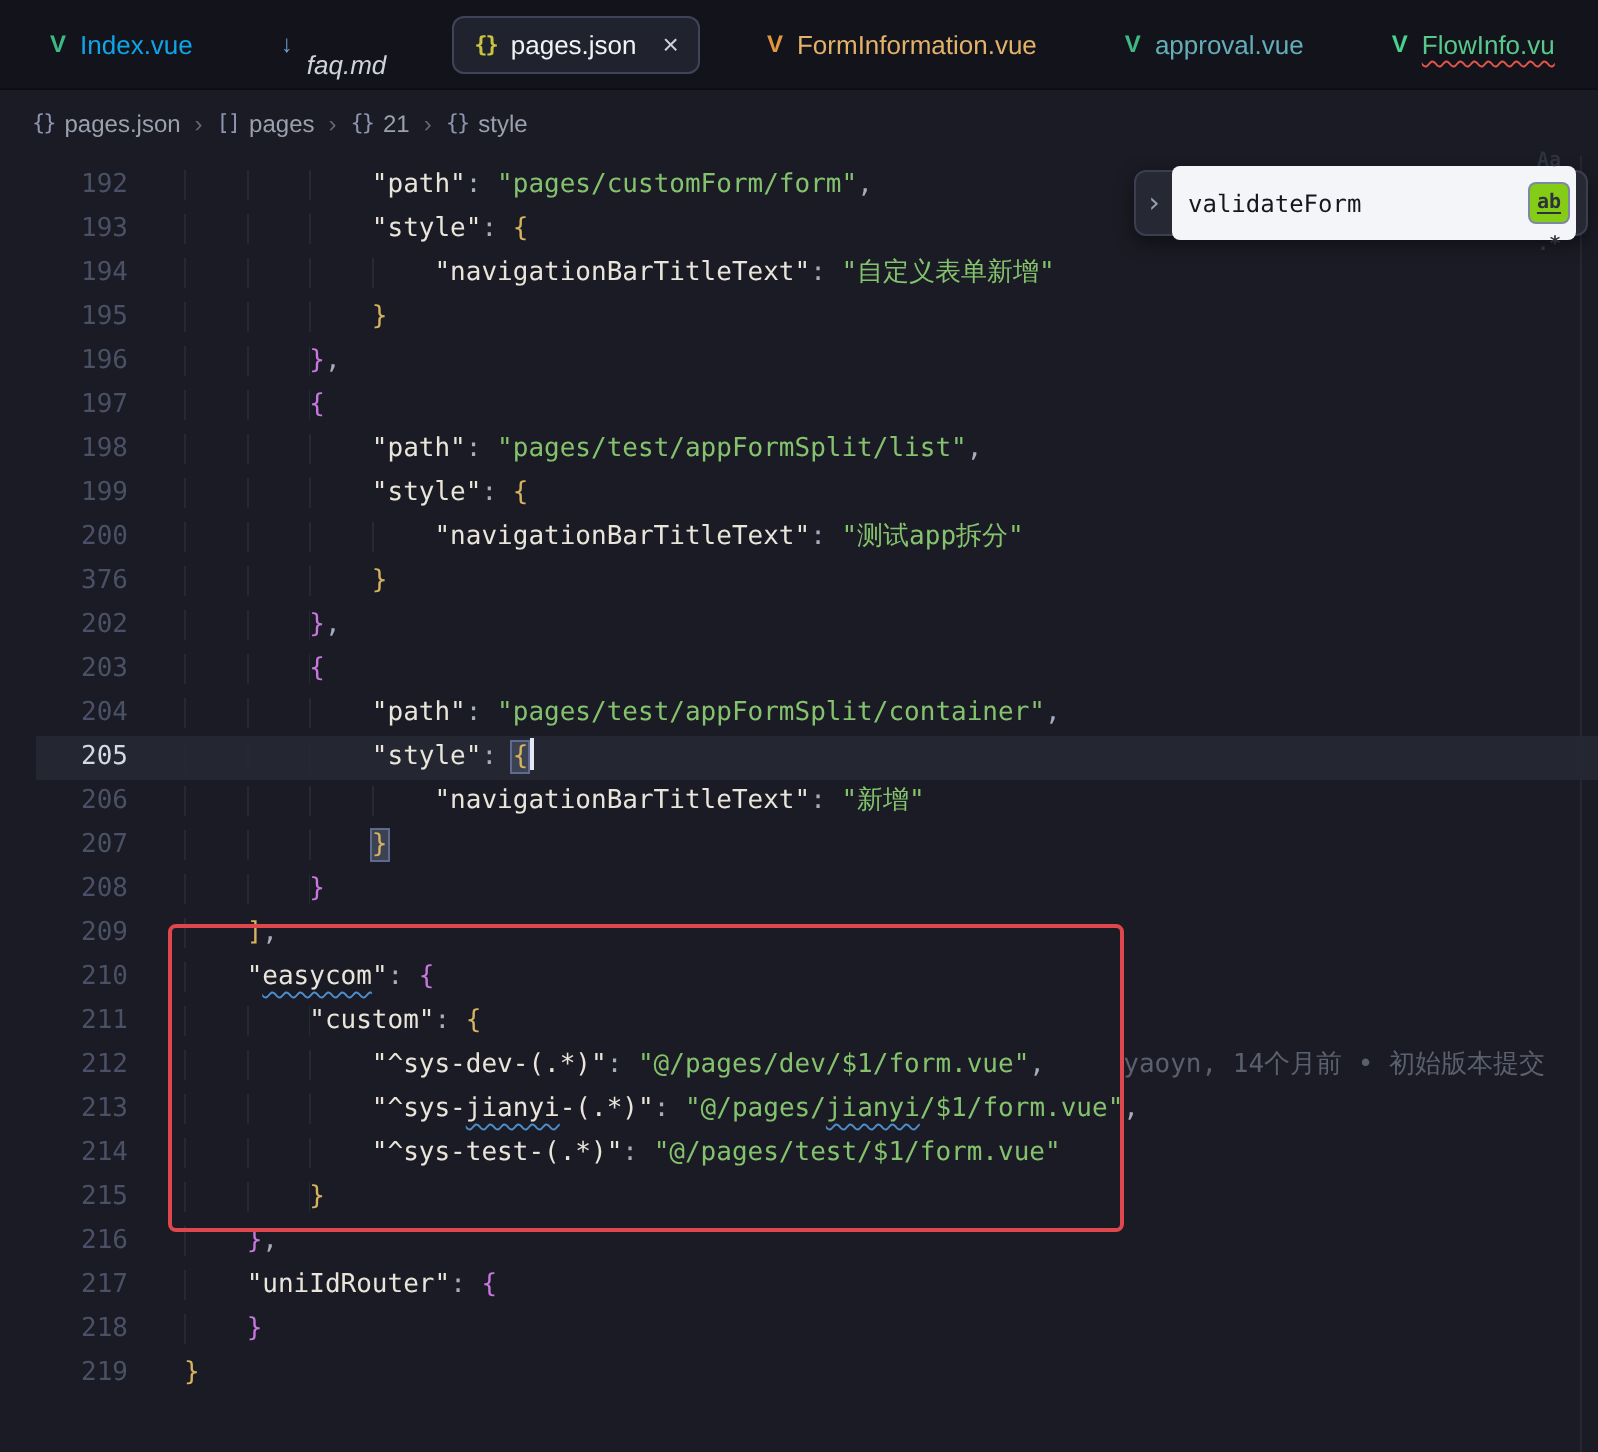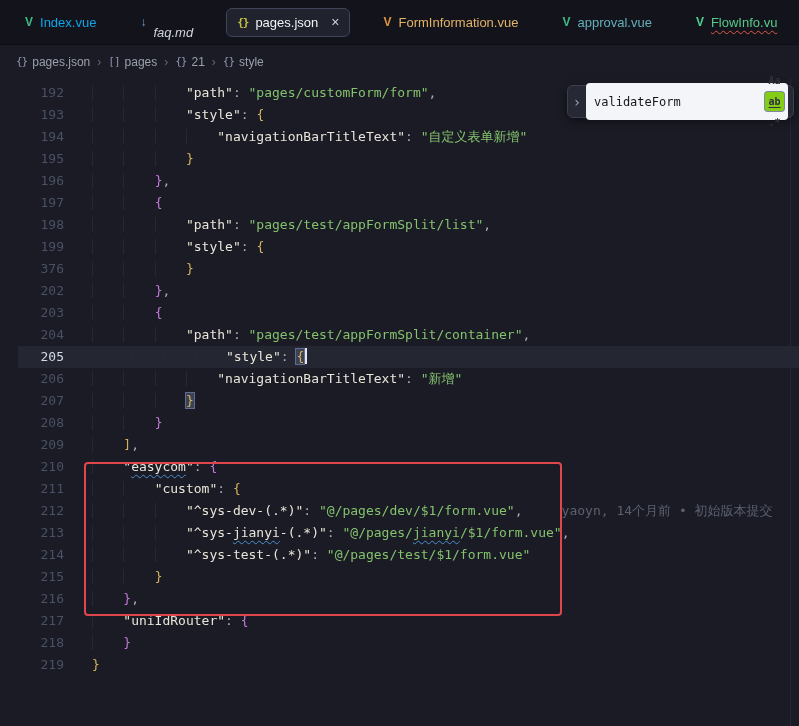--- a/index.html
+++ b/index.html
@@ -35,21 +35,21 @@
   .bc-item { display:inline-flex; align-items:center; gap:5px; }
   .bc-icon { color:#8d94b0; font-family:"DejaVu Sans Mono", monospace; font-size:11px; letter-spacing:-1px; }
   .bc-sep { color:#626879; margin:0 7px; }
 
   
   .editor {
     position:relative; height:648px; padding-top:4px;
     font-family:"DejaVu Sans Mono","DejaVu Sans", monospace; font-size:13px;
   }
   .line { display:flex; height:22px; line-height:22px; white-space:pre;margin-left:18px; }
-  .line.active { background:rgba(128,140,175,0.10);gap:40px; }
+  .line.active { background:rgba(128,140,175,0.10); }
   .gutter { width:46px; flex:none; text-align:right; color:#4a5166; }
   .line.active .gutter { color:#d4d9e6; }
   .code { margin-left:28px; }
   .tok { white-space:pre; }
   .tok.ws  { background-image:repeating-linear-gradient(90deg,#262836 0,#262836 1px,transparent 1px,transparent 4ch); }
   .tok.key { color:#e9e5da; }
   .tok.str { color:#84c26d; }
   .tok.pun { color:#a7adbd; }
   .tok.b1  { color:#d6b35f; }
   .tok.b2  { color:#c678dd; }
@@ -147,20 +147,21 @@
 <div class="editor">
   <div>
       <div class="line"><span class="gutter">192</span><span class="code"><span class="tok ws">            </span><span class="tok key">"path"</span><span class="tok pun">: </span><span class="tok str">"pages/customForm/form"</span><span class="tok pun">,</span></span></div>
       <div class="line"><span class="gutter">193</span><span class="code"><span class="tok ws">            </span><span class="tok key">"style"</span><span class="tok pun">: </span><span class="tok b1">{</span></span></div>
       <div class="line"><span class="gutter">194</span><span class="code"><span class="tok ws">                </span><span class="tok key">"navigationBarTitleText"</span><span class="tok pun">: </span><span class="tok str">"自定义表单新增"</span></span></div>
       <div class="line"><span class="gutter">195</span><span class="code"><span class="tok ws">            </span><span class="tok b1">}</span></span></div>
       <div class="line"><span class="gutter">196</span><span class="code"><span class="tok ws">        </span><span class="tok b2">}</span><span class="tok pun">,</span></span></div>
       <div class="line"><span class="gutter">197</span><span class="code"><span class="tok ws">        </span><span class="tok b2">{</span></span></div>
       <div class="line"><span class="gutter">198</span><span class="code"><span class="tok ws">            </span><span class="tok key">"path"</span><span class="tok pun">: </span><span class="tok str">"pages/test/appFormSplit/list"</span><span class="tok pun">,</span></span></div>
       <div class="line"><span class="gutter">199</span><span class="code"><span class="tok ws">            </span><span class="tok key">"style"</span><span class="tok pun">: </span><span class="tok b1">{</span></span></div>
+      <div class="line"><span class="gutter">200</span><span class="code"><span class="tok ws">                </span><span class="tok key">"navigationBarTitleText"</span><span class="tok pun">: </span><span class="tok str">"测试app拆分"</span></span></div>
       <div class="line"><span class="gutter">376</span><span class="code"><span class="tok ws">            </span><span class="tok b1">}</span></span></div>
       <div class="line"><span class="gutter">202</span><span class="code"><span class="tok ws">        </span><span class="tok b2">}</span><span class="tok pun">,</span></span></div>
       <div class="line"><span class="gutter">203</span><span class="code"><span class="tok ws">        </span><span class="tok b2">{</span></span></div>
       <div class="line"><span class="gutter">204</span><span class="code"><span class="tok ws">            </span><span class="tok key">"path"</span><span class="tok pun">: </span><span class="tok str">"pages/test/appFormSplit/container"</span><span class="tok pun">,</span></span></div>
       <div class="line active"><span class="gutter">205</span><span class="code"><span class="tok ws">            </span><span class="tok key">"style"</span><span class="tok pun">: </span><span class="tok b1 bmatch">{</span><span class="tok cursor"></span></span></div>
       <div class="line"><span class="gutter">206</span><span class="code"><span class="tok ws">                </span><span class="tok key">"navigationBarTitleText"</span><span class="tok pun">: </span><span class="tok str">"新增"</span></span></div>
       <div class="line"><span class="gutter">207</span><span class="code"><span class="tok ws">            </span><span class="tok b1 bmatch">}</span></span></div>
       <div class="line"><span class="gutter">208</span><span class="code"><span class="tok ws">        </span><span class="tok b2">}</span></span></div>
       <div class="line"><span class="gutter">209</span><span class="code"><span class="tok ws">    </span><span class="tok b1">]</span><span class="tok pun">,</span></span></div>
       <div class="line"><span class="gutter">210</span><span class="code"><span class="tok ws">    </span><span class="tok key">"</span><span class="tok key sq">easycom</span><span class="tok key">"</span><span class="tok pun">: </span><span class="tok b2">{</span></span></div>

